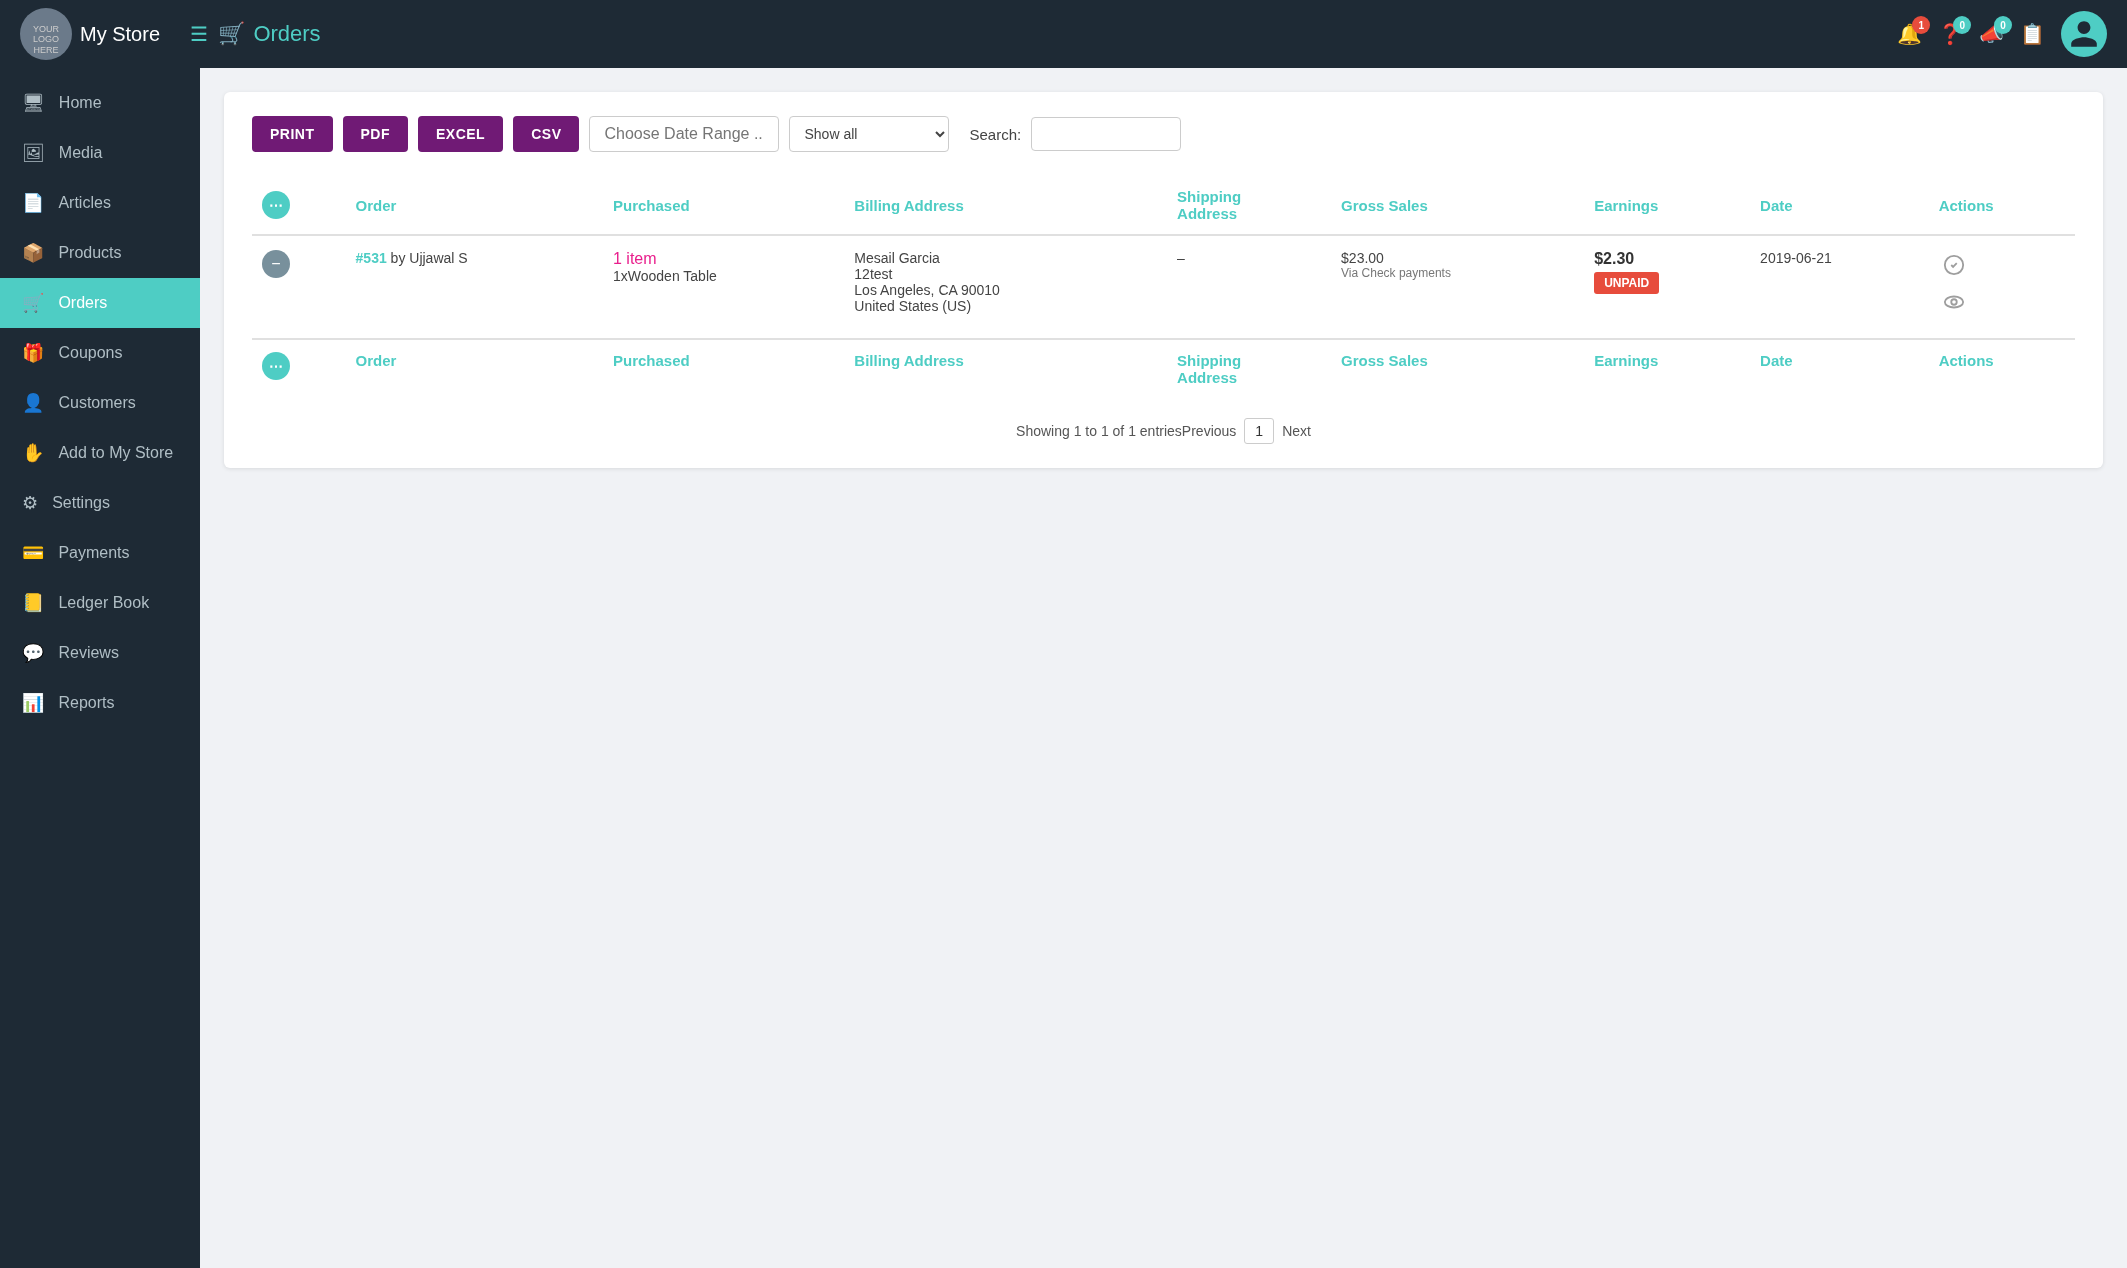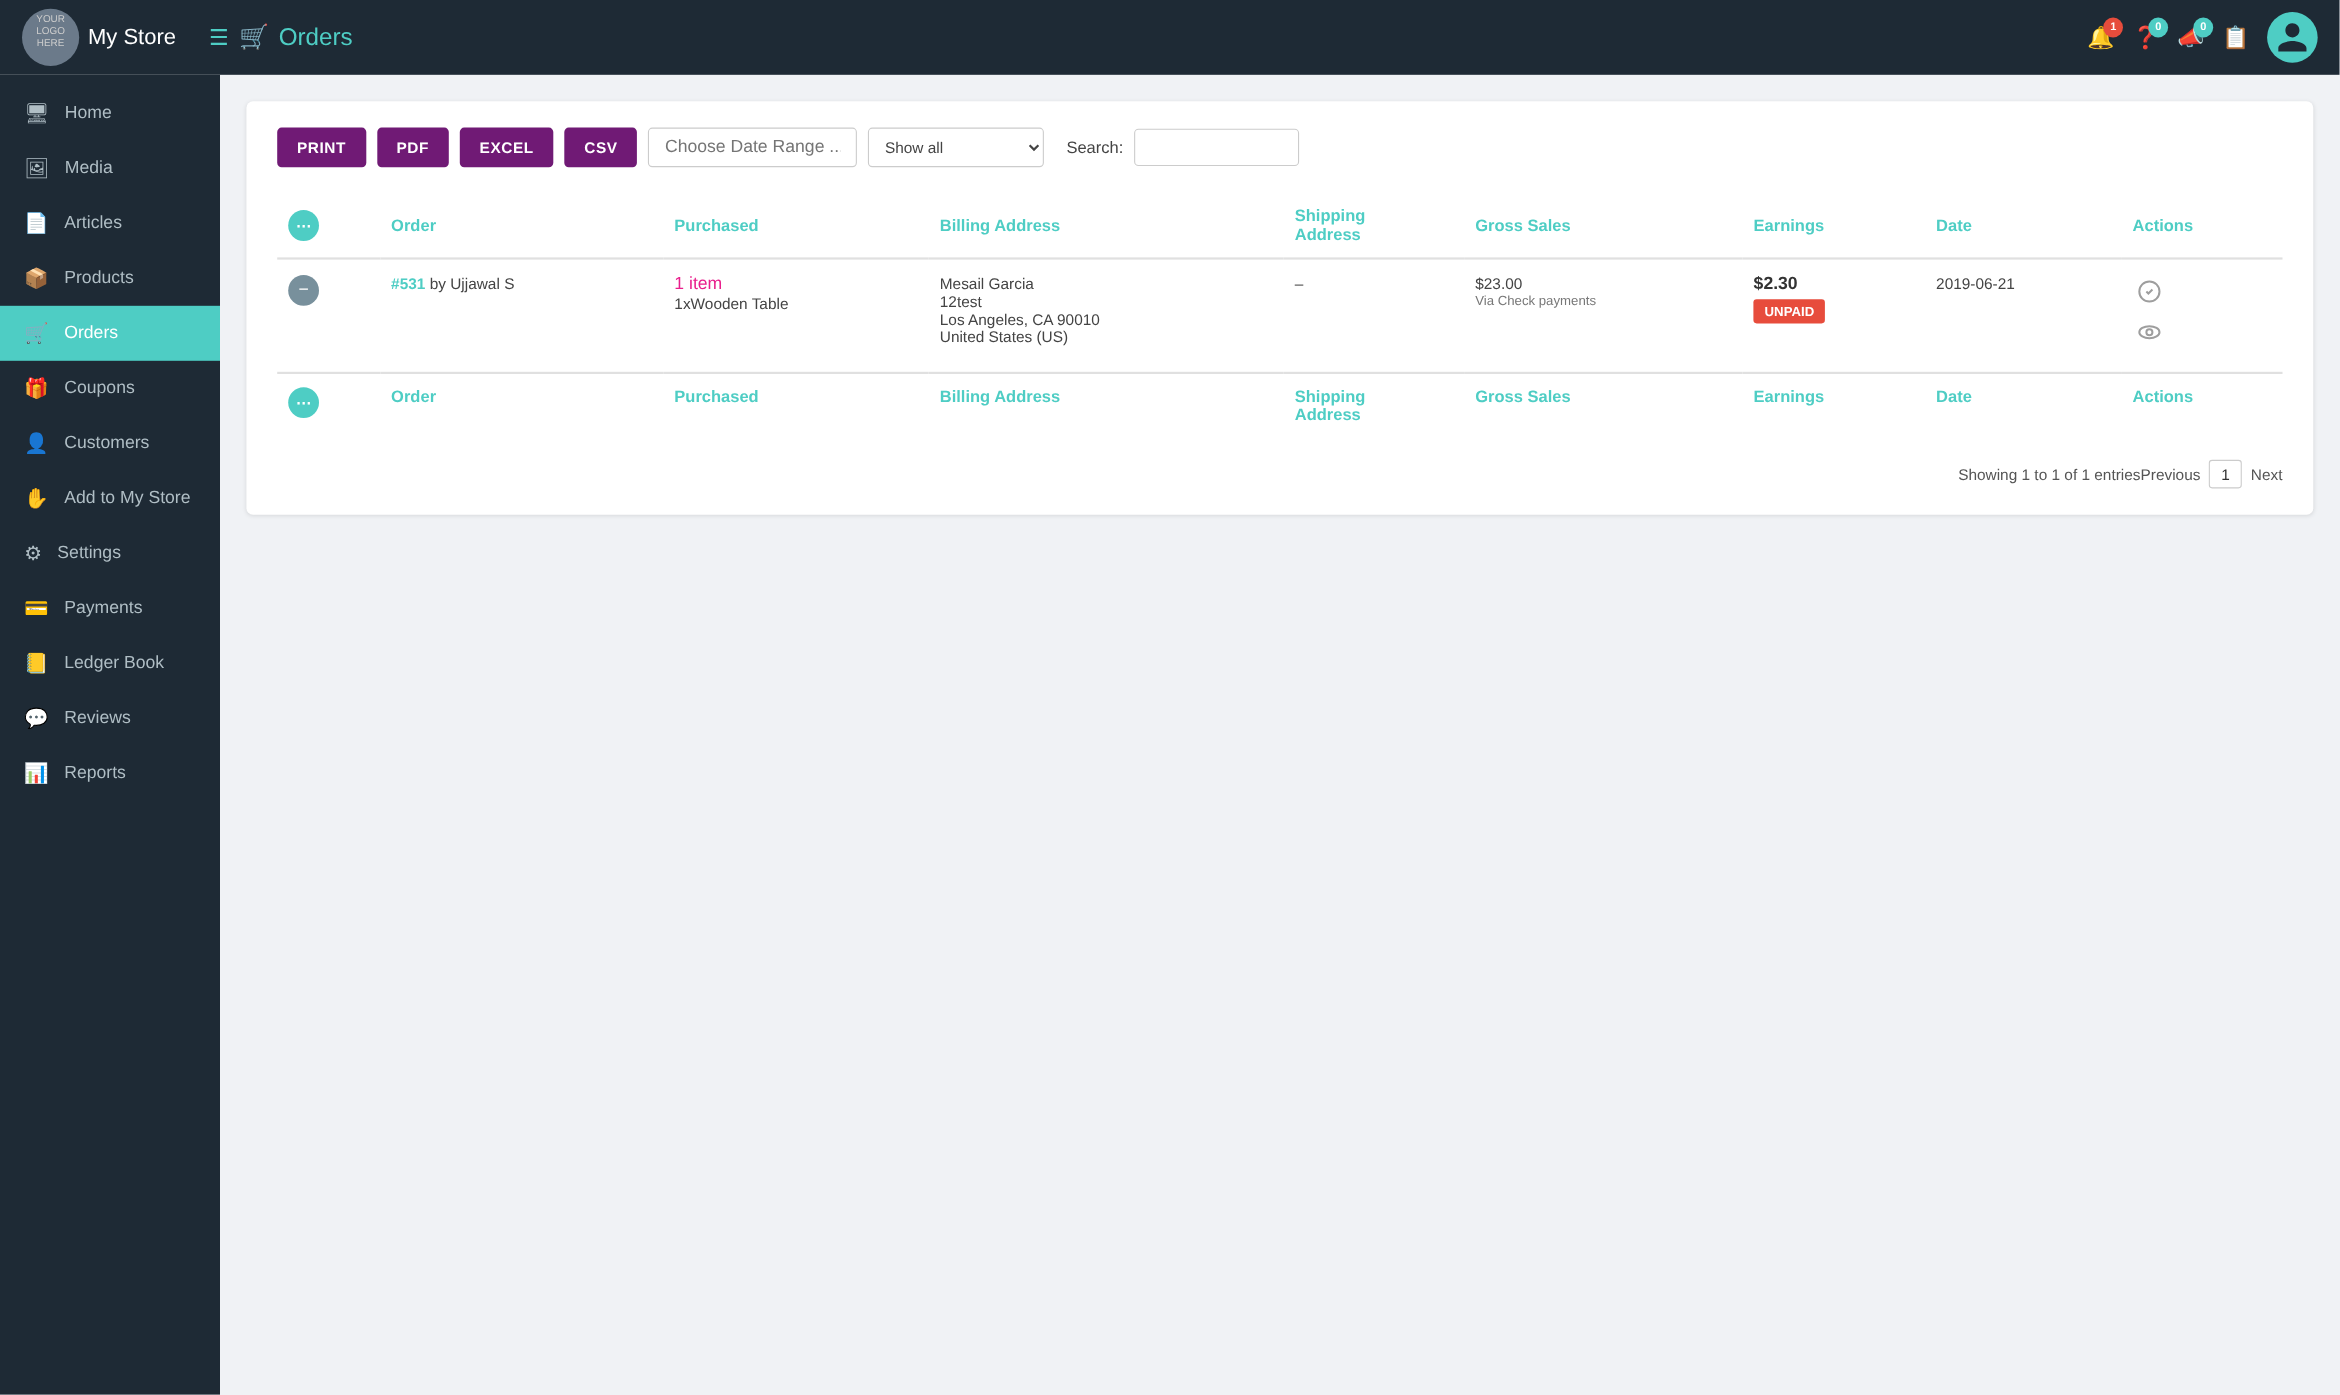--- a/index.html
+++ b/index.html
@@ -12,21 +12,21 @@
       display: flex;
       align-items: center;
       padding: 0 20px;
       flex-shrink: 0;
       z-index: 100;
     }
     .topnav-logo {
       width: 52px; height: 52px;
       border-radius: 50%;
       background: #6b7a8a;
-      display: flex; align-items: flex-start; justify-content: center;
+      display: flex; align-items: flex-end; justify-content: center;
       color: #ccc; font-size: 10px; text-align: center; line-height: 1.2;
       flex-shrink: 0;
     }
     .topnav-brand {
       color: #fff;
       font-size: 20px;
       font-weight: 400;
       margin-left: 8px;
       margin-right: 30px;
     }
@@ -270,21 +270,21 @@
       padding: 4px;
       display: block;
       margin-bottom: 4px;
     }
     .action-btn svg { width: 22px; height: 22px; }
 
     
     .table-footer {
       display: flex;
       align-items: center;
-      justify-content: flex-end;
+      justify-content: center;
       margin-top: 20px;
       font-size: 14px;
       color: #555;
     }
     .pagination {
       display: flex;
       align-items: center;
       gap: 8px;
     }
     .pagination-btn {

